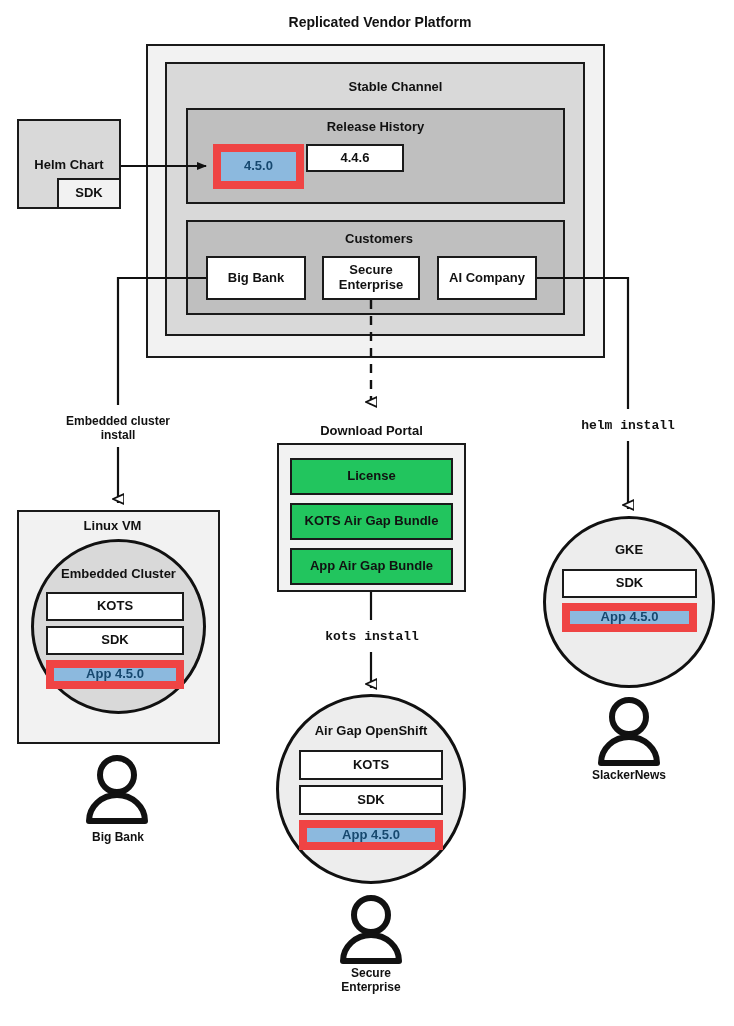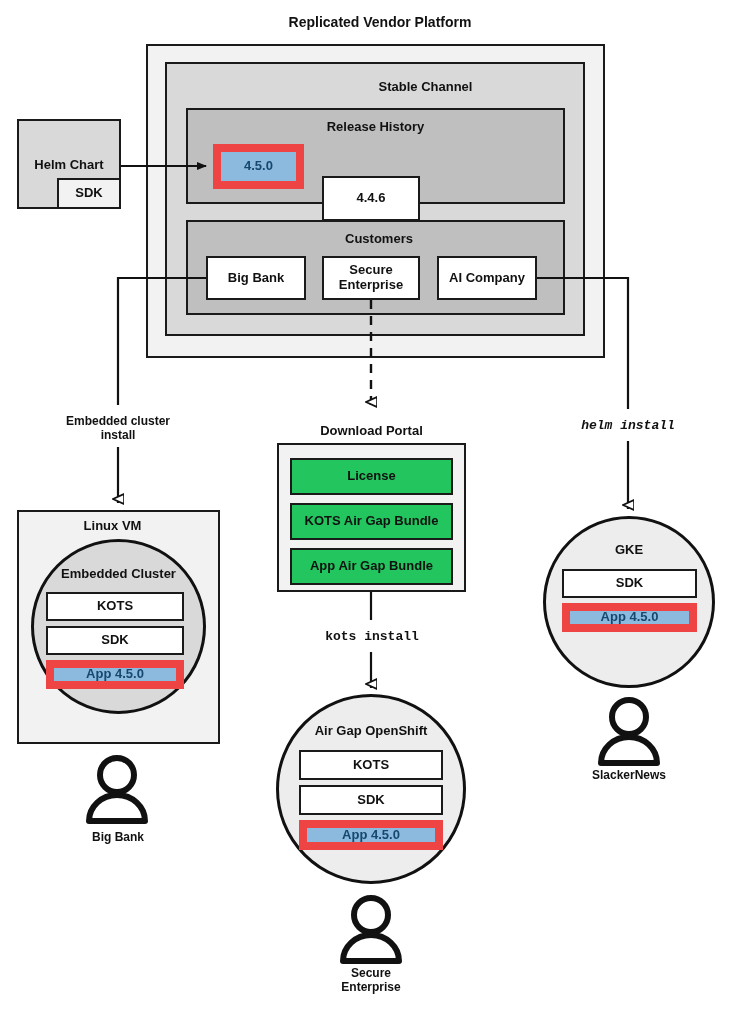--- a/index.html
+++ b/index.html
@@ -74,49 +74,49 @@
 </head>
 <body>
 
 <div id="canvas">
 
   <div class="title-label" style="left:140px; top:14px; width:480px; font-size:14px;">Replicated Vendor Platform</div>
 
   <div class="abs fill-l1" style="left:146px; top:44px; width:459px; height:314px; border:2px solid #1a1a1a;"></div>
 
   <div class="abs fill-l2" style="left:165px; top:62px; width:420px; height:274px; border:2px solid #1a1a1a;"></div>
-  <div class="title-label" style="left:165px; top:79px; width:461px; font-size:13px;padding-left:30px;">Stable Channel</div>
+  <div class="title-label" style="left:165px; top:79px; width:461px; font-size:13px;">Stable Channel</div>
 
   <div class="abs fill-l3" style="left:186px; top:108px; width:379px; height:96px; border:2px solid #1a1a1a;"></div>
   <div class="title-label" style="left:186px; top:119px; width:379px; font-size:13px;">Release History</div>
 
   <div class="abs box blue" style="left:213px; top:144px; width:91px; height:45px; font-size:13px;">4.5.0</div>
 
-  <div class="abs box fill-white" style="left:322px; top:144px; width:98px; height:45px; font-size:13px;margin-top:32px;">4.4.6</div>
+  <div class="abs box fill-white" style="left:306px; top:144px; width:98px; height:28px; font-size:13px;">4.4.6</div>
 
   <div class="abs fill-l3" style="left:186px; top:220px; width:379px; height:95px; border:2px solid #1a1a1a;"></div>
   <div class="title-label" style="left:186px; top:231px; width:386px; font-size:13px;">Customers</div>
 
   <div class="abs box fill-white" style="left:206px; top:256px; width:100px; height:44px; font-size:13px;">Big Bank</div>
 
   <div class="abs box fill-white" style="left:322px; top:256px; width:98px; height:44px; font-size:13px; white-space:pre-line;">Secure
 Enterprise</div>
 
   <div class="abs box fill-white" style="left:437px; top:256px; width:100px; height:44px; font-size:13px;">AI Company</div>
 
   <div class="abs fill-l2" style="left:17px; top:119px; width:104px; height:90px; border:2px solid #1a1a1a;"></div>
   <div class="title-label" style="left:17px; top:157px; width:104px; font-size:13px;">Helm Chart</div>
   <div class="abs box fill-l1" style="left:57px; top:178px; width:64px; height:31px; font-size:13px;">SDK</div>
 
   <div class="title-label" style="left:38px; top:414px; width:160px; font-size:12px; white-space:pre-line;">Embedded cluster
 install</div>
 
   <div class="title-label mono" style="left:292px; top:629px; width:160px; font-size:13px;">kots install</div>
 
-  <div class="title-label mono" style="left:548px; top:418px; width:160px; font-size:13px;font-style:italic;">helm install</div>
+  <div class="title-label mono" style="left:548px; top:418px; width:160px; font-size:13px;">helm install</div>
 
   <div class="title-label" style="left:277px; top:423px; width:189px; font-size:13px;">Download Portal</div>
   <div class="abs fill-l1" style="left:277px; top:443px; width:189px; height:149px; border:2px solid #1a1a1a;"></div>
 
   <div class="abs box fill-grey" style="left:290px; top:458px; width:163px; height:37px; font-size:13px;">License</div>
   <div class="abs box fill-grey" style="left:290px; top:503px; width:163px; height:37px; font-size:13px;">KOTS Air Gap Bundle</div>
   <div class="abs box fill-grey" style="left:290px; top:548px; width:163px; height:37px; font-size:13px;">App Air Gap Bundle</div>
 
   <div class="abs fill-l1" style="left:17px; top:510px; width:203px; height:234px; border:2px solid #1a1a1a;"></div>
   <div class="title-label" style="left:17px; top:518px; width:191px; font-size:13px;">Linux VM</div>

